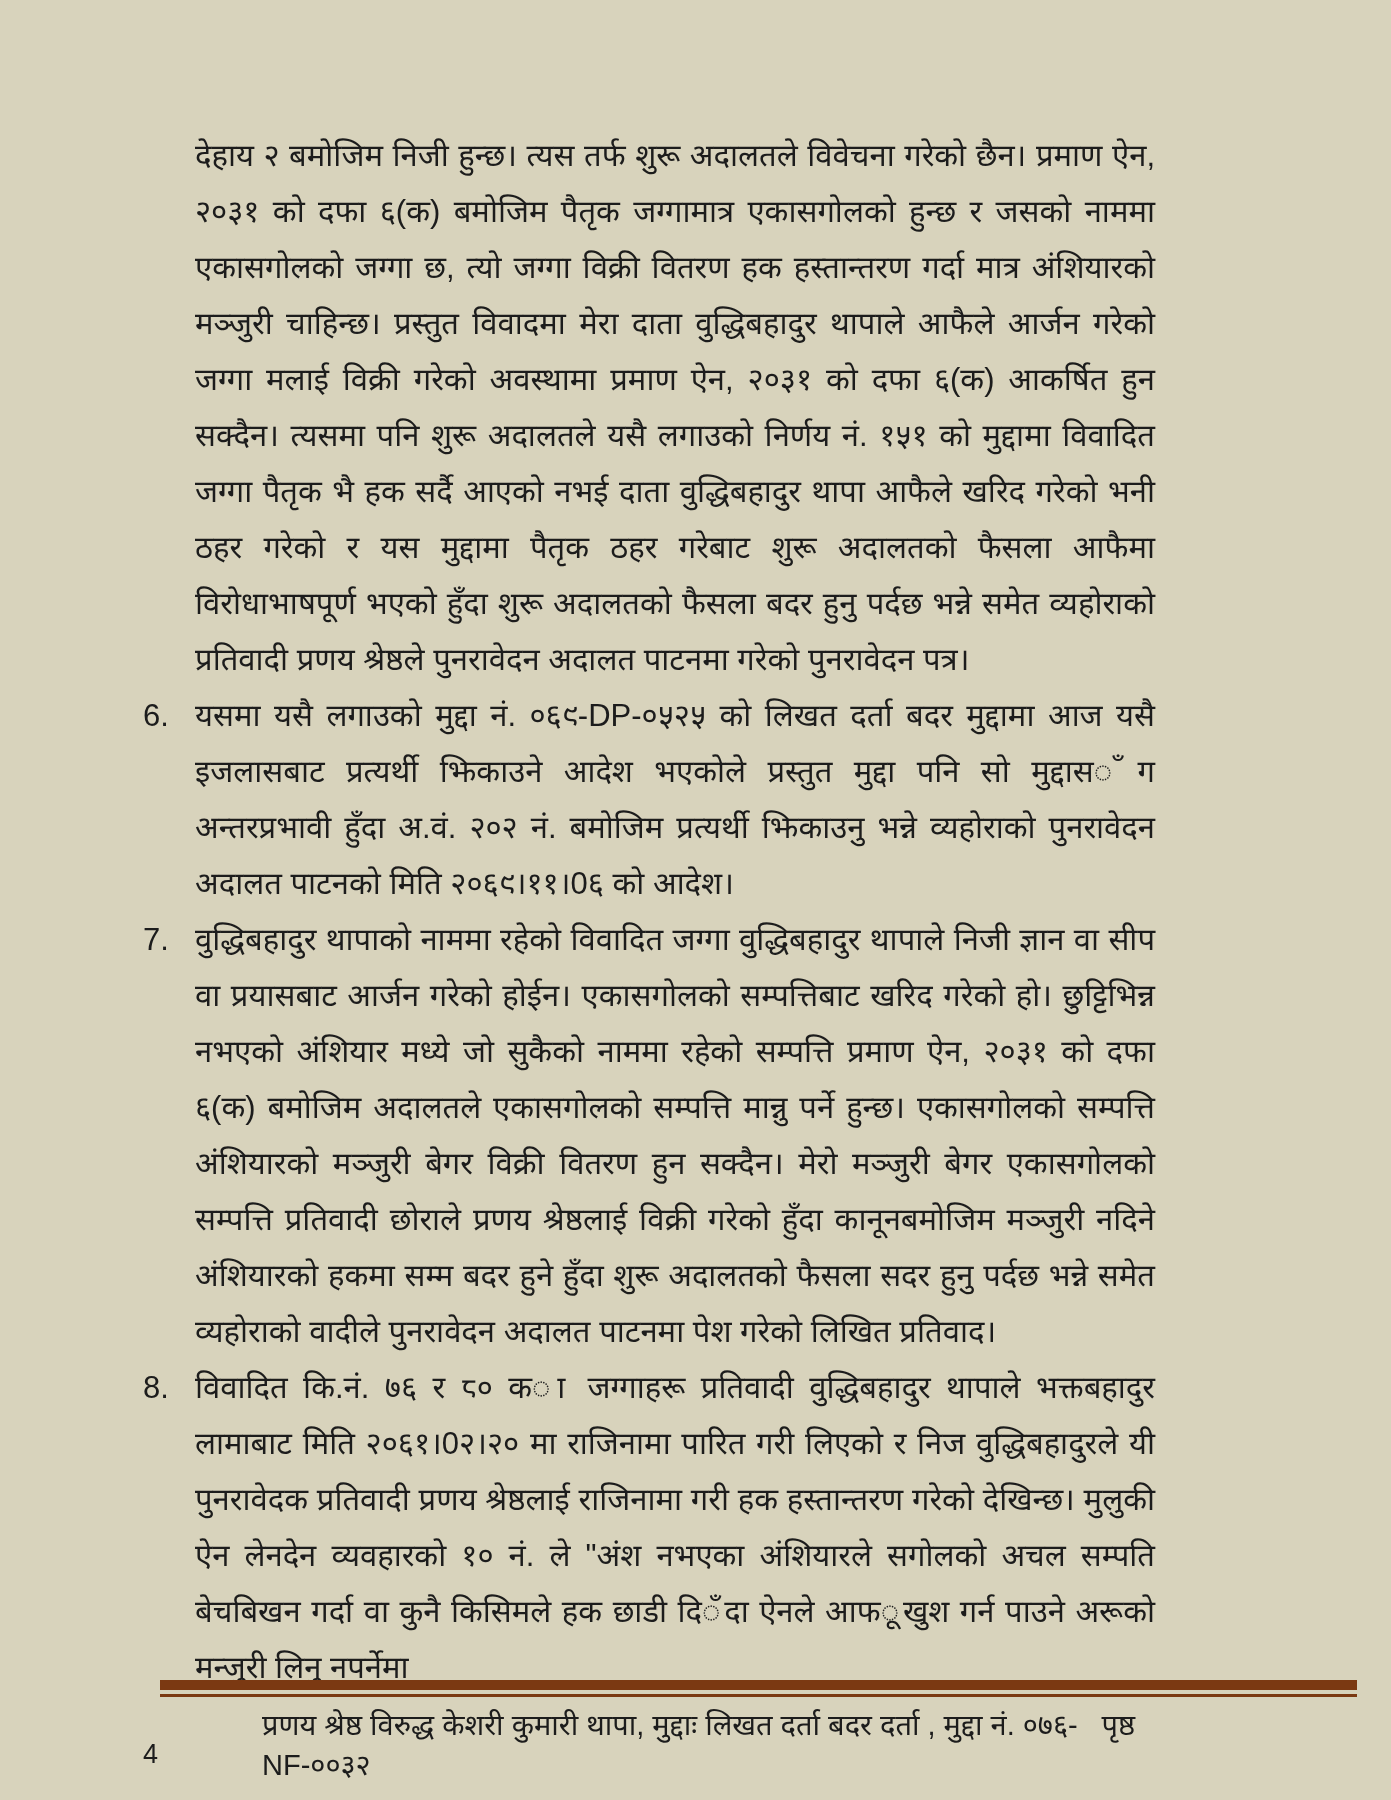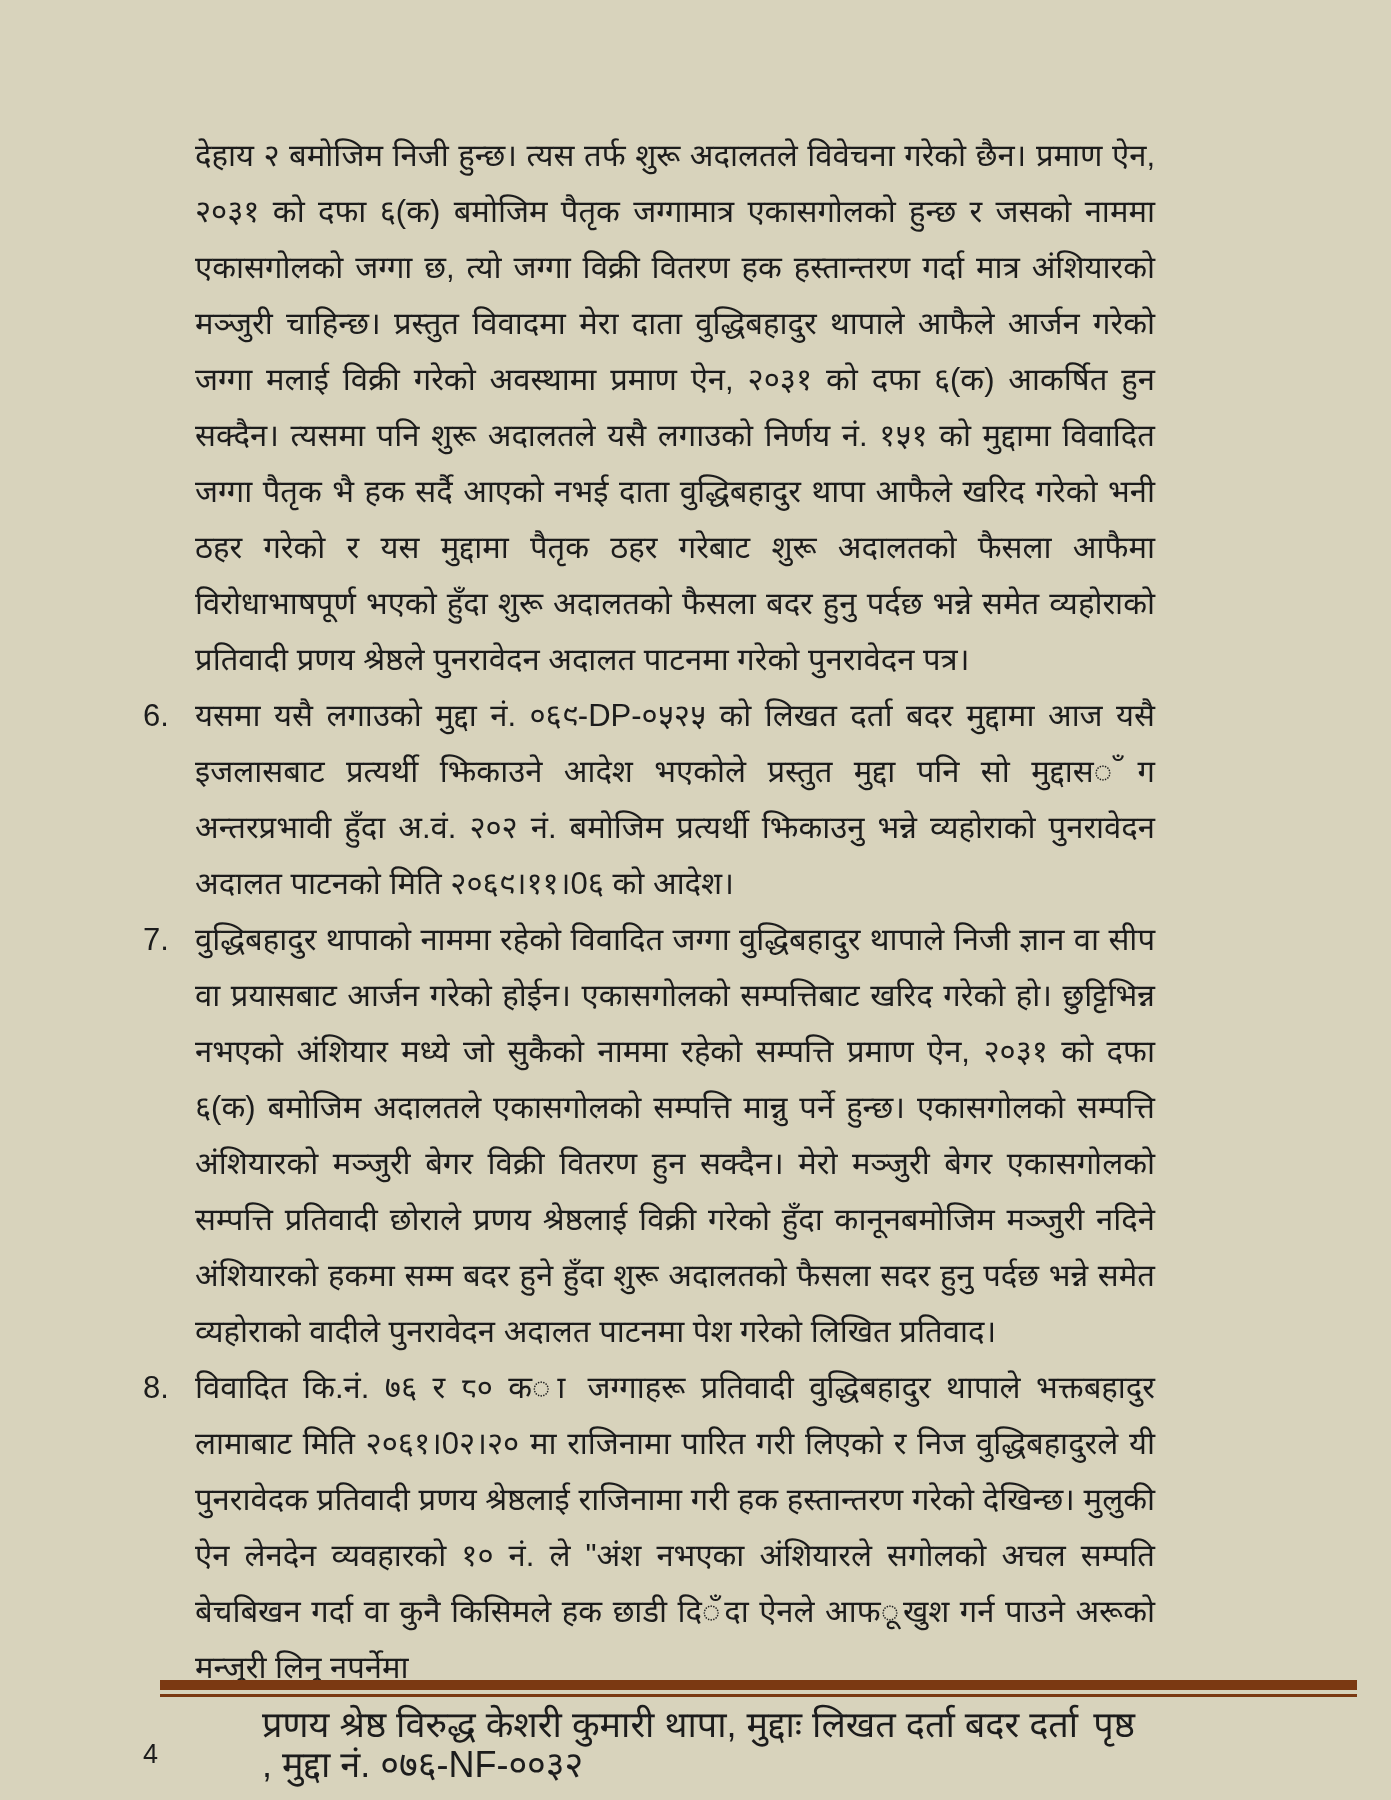--- a/index.html
+++ b/index.html
@@ -53,21 +53,21 @@
   .footer-rule {
     height: 4px;
     border-top: 10px solid #7b3912;
     border-bottom: 3px solid #7b3912;
     background: transparent;
   }
   .footer-text-row {
     display: flex;
     justify-content: space-between;
     padding: 8px 222px 0 102px;
-    font-size: 36px;
+    font-size: 29px;
     line-height: 40px;
   }
   .page-number {
     position: absolute;
     left: 143px;
     top: 1738px;
     font-size: 27px;
     line-height: 32px;
   }
 </style>

